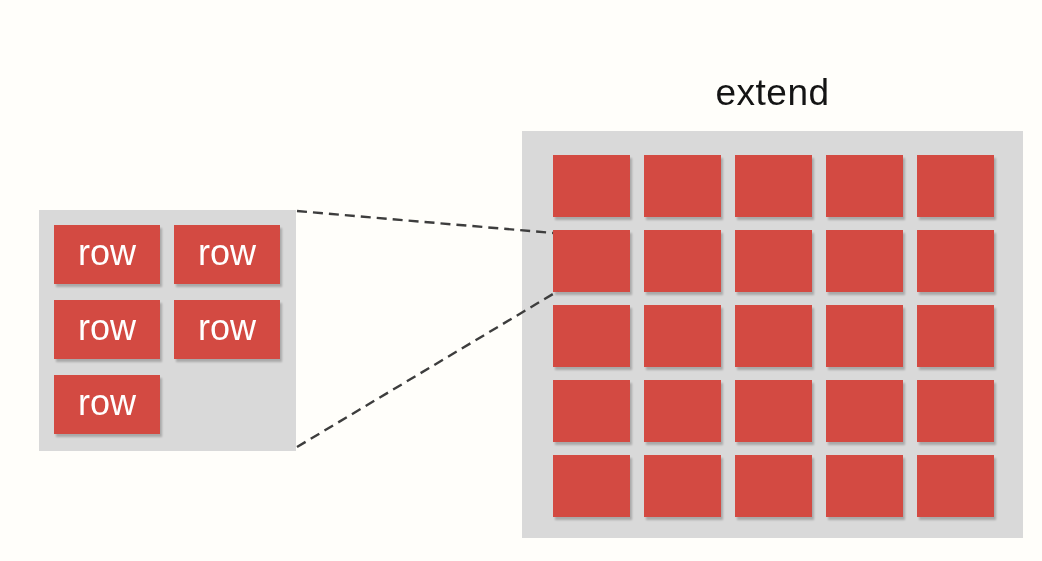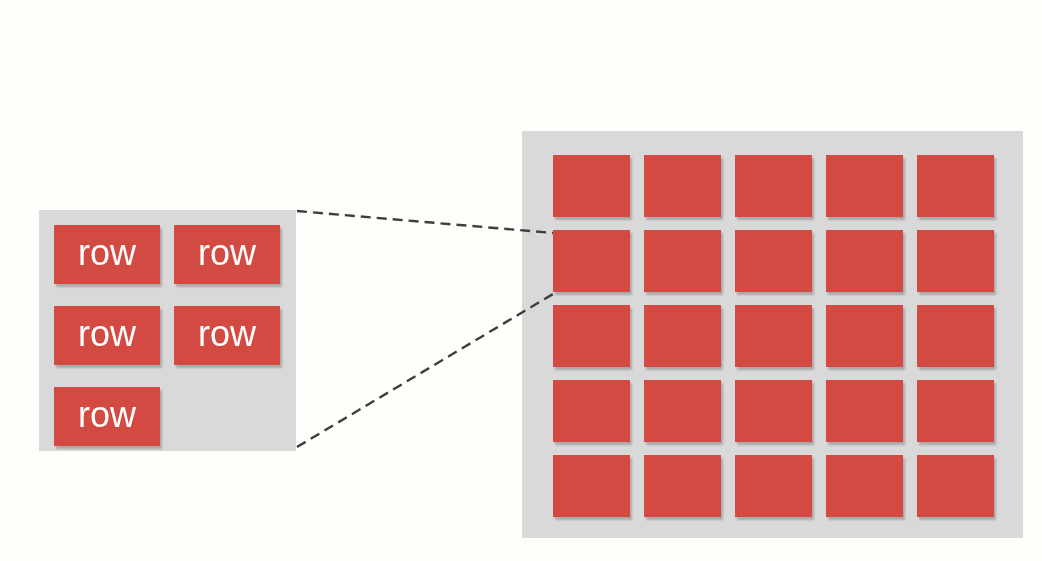--- a/index.html
+++ b/index.html
@@ -41,21 +41,21 @@
     align-content: start;
   }
   .page-panel {
     left: 39px;
     top: 210px;
     width: 257px;
     height: 241px;
     padding: 15px 16px 16px 15px;
     grid-template-columns: 106px 106px;
     grid-auto-rows: 59px;
-    gap: 22px 14px;
+    gap: 16px 14px;
   }
   .extend-panel {
     left: 522px;
     top: 131px;
     width: 501px;
     height: 407px;
     padding: 24px 27px 21px 31px;
     grid-template-columns: repeat(5, 77px);
     grid-auto-rows: 62px;
     gap: 13px 14px;
@@ -89,20 +89,21 @@
     stroke-dasharray: 10 6;
     fill: none;
   }
 </style>
 </head>
 <body>
 
 <div class="canvas" style="--bg: #fffefa; --gray: #d9d9d9; --red: #d34a42; --line: #3d3d3d; --label: #141414; --rowtext: #ffffff;">
 
 
+  <div class="diagram-label extend-label">extend</div>
 
   <div class="panel page-panel" id="pagePanel">
       <div class="row-block">row</div>
       <div class="row-block">row</div>
       <div class="row-block">row</div>
       <div class="row-block">row</div>
       <div class="row-block">row</div>
     </div>
 
   <div class="panel extend-panel" id="extendPanel">

